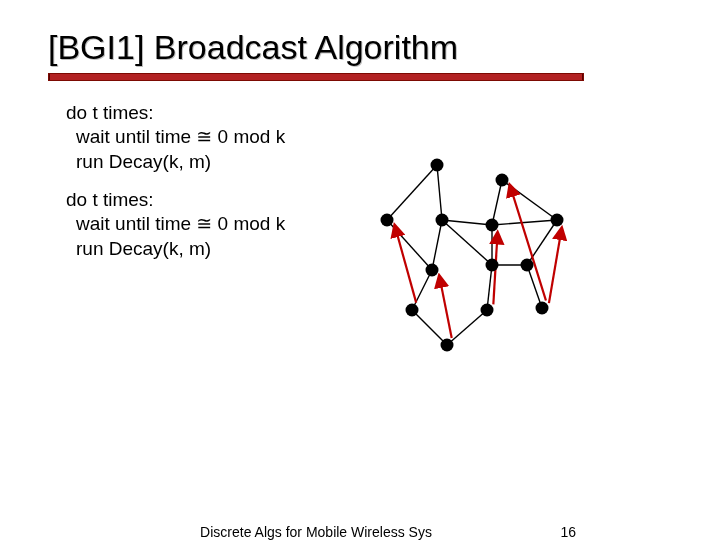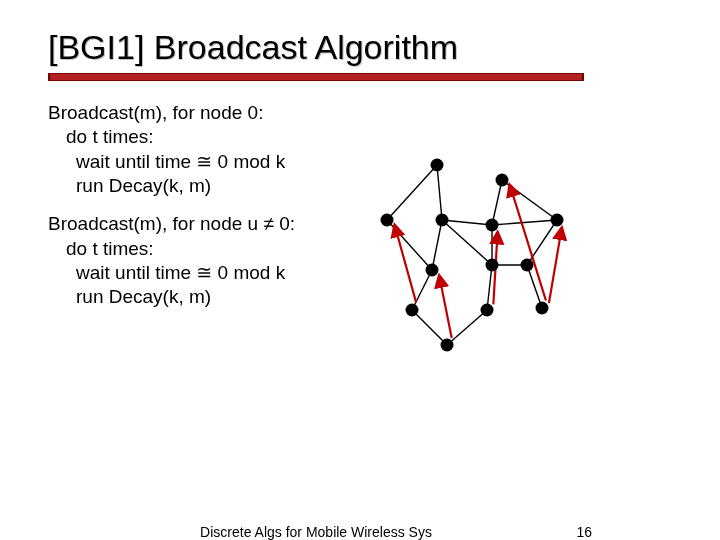--- a/index.html
+++ b/index.html
@@ -61,21 +61,21 @@
   }
   .footer-center {
     position: absolute;
     left: 50%;
     transform: translateX(-50%);
     white-space: nowrap;
     text-align: right;
   }
   .footer-right {
     position: absolute;
-    right: 40px;
+    right: 56px;
   }
   .graph {
     position: absolute;
     right: 50px;
     top: 150px;
     width: 250px;
     height: 200px;
   }
   .graph svg { overflow: visible; }
 </style>
@@ -88,28 +88,26 @@
 
   <div class="rule-wrap">
     <div class="rule-outer"></div>
     <div class="rule-inner"></div>
   </div>
 
   <div class="body">
 
 
     <div class="para">
-      <div>Broadcast(m), for node 0:</div>
       <div class="ind1">do t times:</div>
       <div class="ind2">wait until time ≅ 0 mod k</div>
       <div class="ind2">run Decay(k, m)</div>
     </div>
 
     <div class="para">
-      <div>Broadcast(m), for node u ≠ 0:</div>
       <div class="ind1">do t times:</div>
       <div class="ind2">wait until time ≅ 0 mod k</div>
       <div class="ind2">run Decay(k, m)</div>
     </div>
 
   </div>
 
   <div class="graph">
     <svg id="graph-svg" width="250" height="210">
       <defs>

